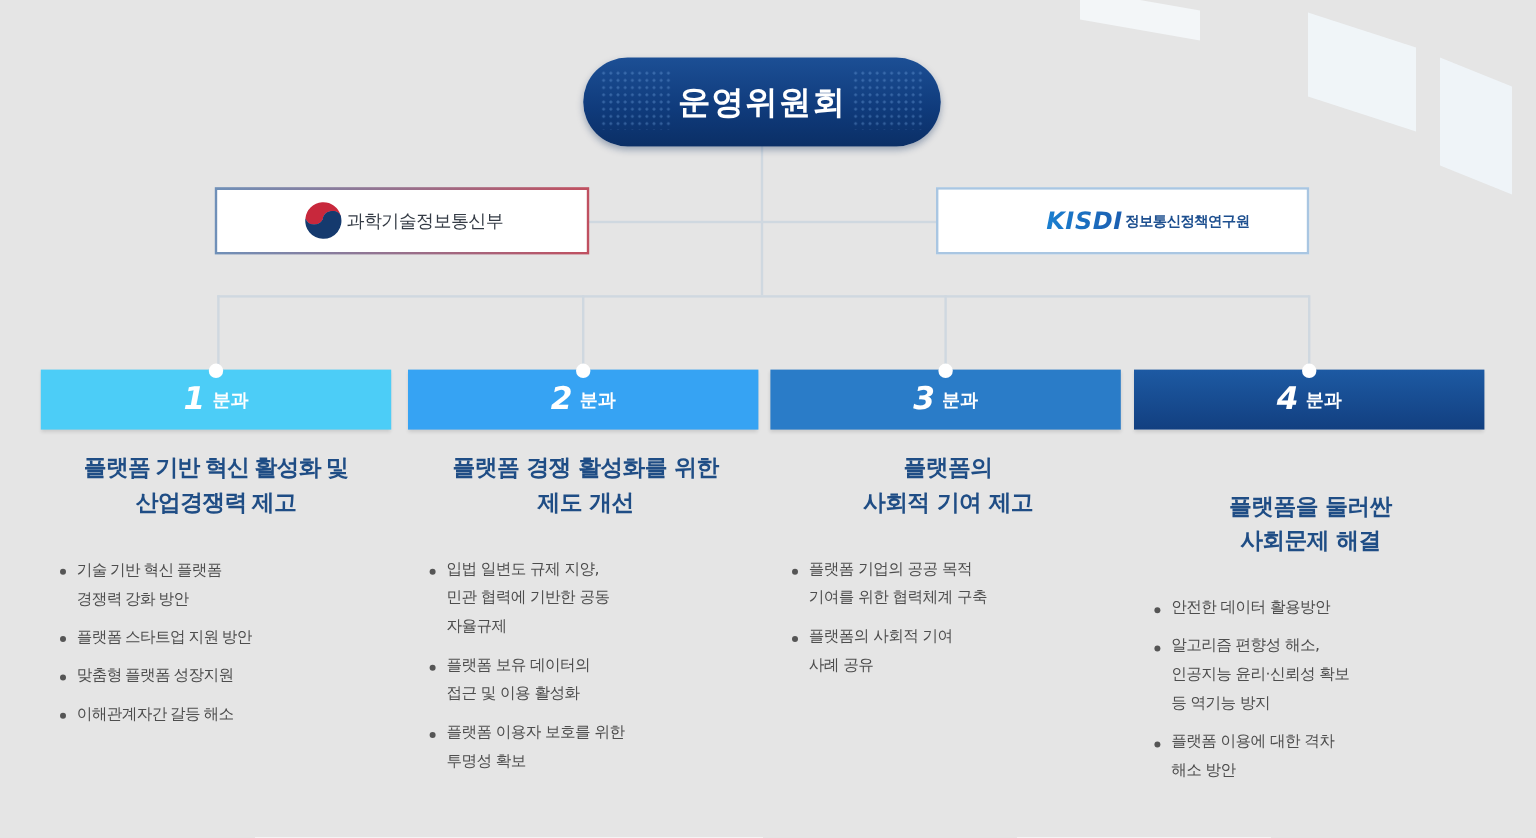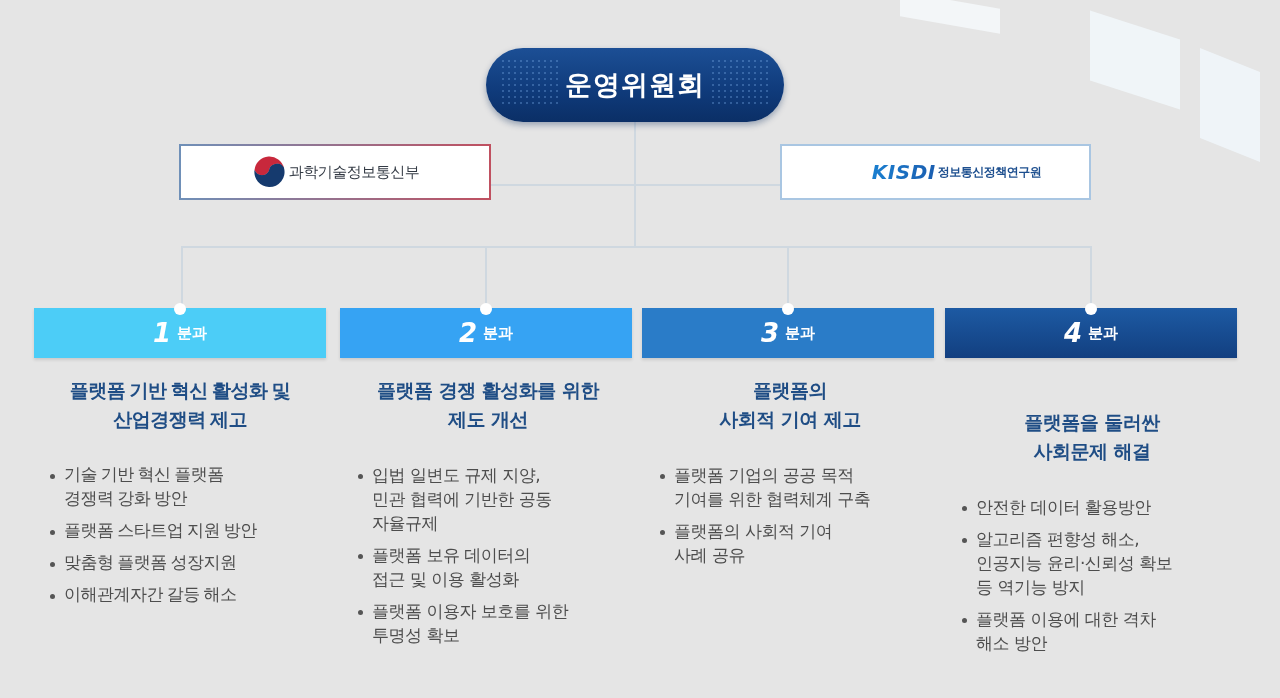--- a/index.html
+++ b/index.html
@@ -42,21 +42,21 @@
     }
     .committee::before { left: 14px; }
     .committee::after { right: 14px; }
     .committee-title {
       position: relative; z-index: 1;
       color: #ffffff; font-size: 27px; font-weight: bold; letter-spacing: 1px;
     }
 
     
     .org-box {
-      position: absolute; top: 144px; height: 56px;
+      position: absolute; top: 156px; height: 56px;
       background: #ffffff;
       display: flex; align-items: center; justify-content: center; gap: 2px; text-align: center;
     }
     .org-msit {
       left: 179px; width: 312px;
       border: 2px solid transparent;
       background:
         linear-gradient(#fff, #fff) padding-box,
         linear-gradient(90deg, #6f90b8, #c05060) border-box;
     }
@@ -95,21 +95,21 @@
     
     .div-col { position: absolute; top: 376px; width: 300px; }
     .dc1 { left: 30px; font-family: Liberation Serif, serif; } .dc2 { left: 338px; } .dc3 { left: 640px; } .dc4 { left: 942px; margin-top: 32px; }
     .div-title {
       text-align: center; color: #1f4d85; font-size: 19px; font-weight: bold;
       line-height: 29px; letter-spacing: -0.5px; height: 62px;
     }
     .div-items { list-style: none; margin-top: 25px; padding-left: 18px; }
     .div-item {
       position: relative; padding-left: 16px;
-      color: #4d4d4d; font-size: 17px; line-height: 24px; letter-spacing: -0.5px;
+      color: #4d4d4d; font-size: 13px; line-height: 24px; letter-spacing: -0.5px;
       margin-bottom: 8px; white-space: pre-line;
     }
     .div-item::before {
       content: ""; position: absolute; left: 2px; top: 11px;
       width: 5px; height: 5px; border-radius: 50%; background: #555;
     }
   </style>
 </head>
 <body>
 

